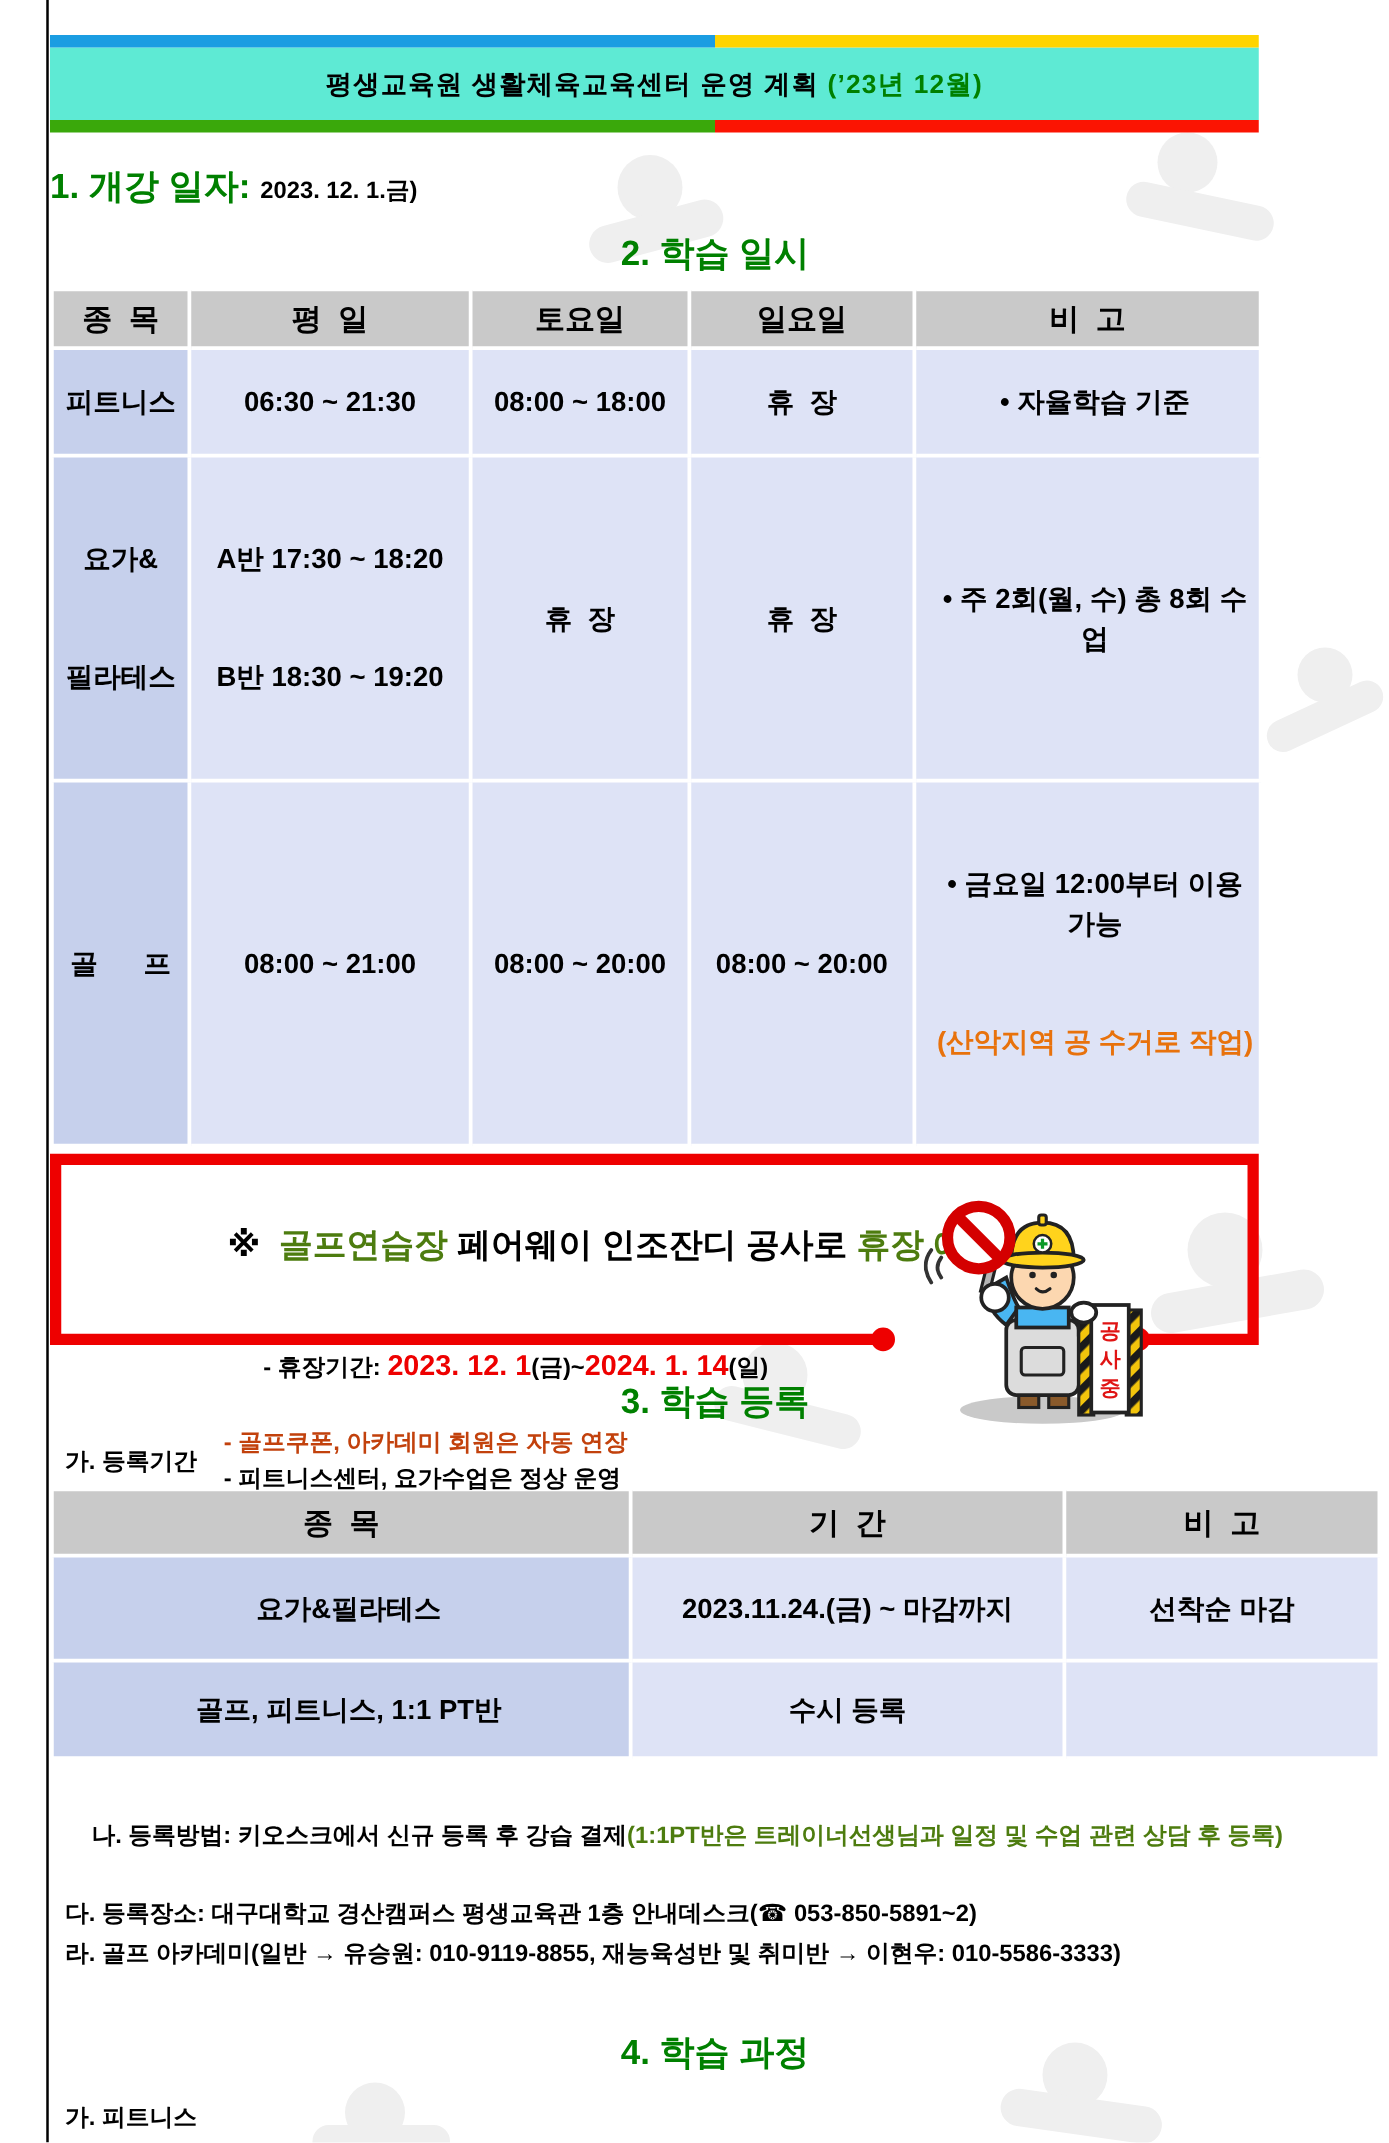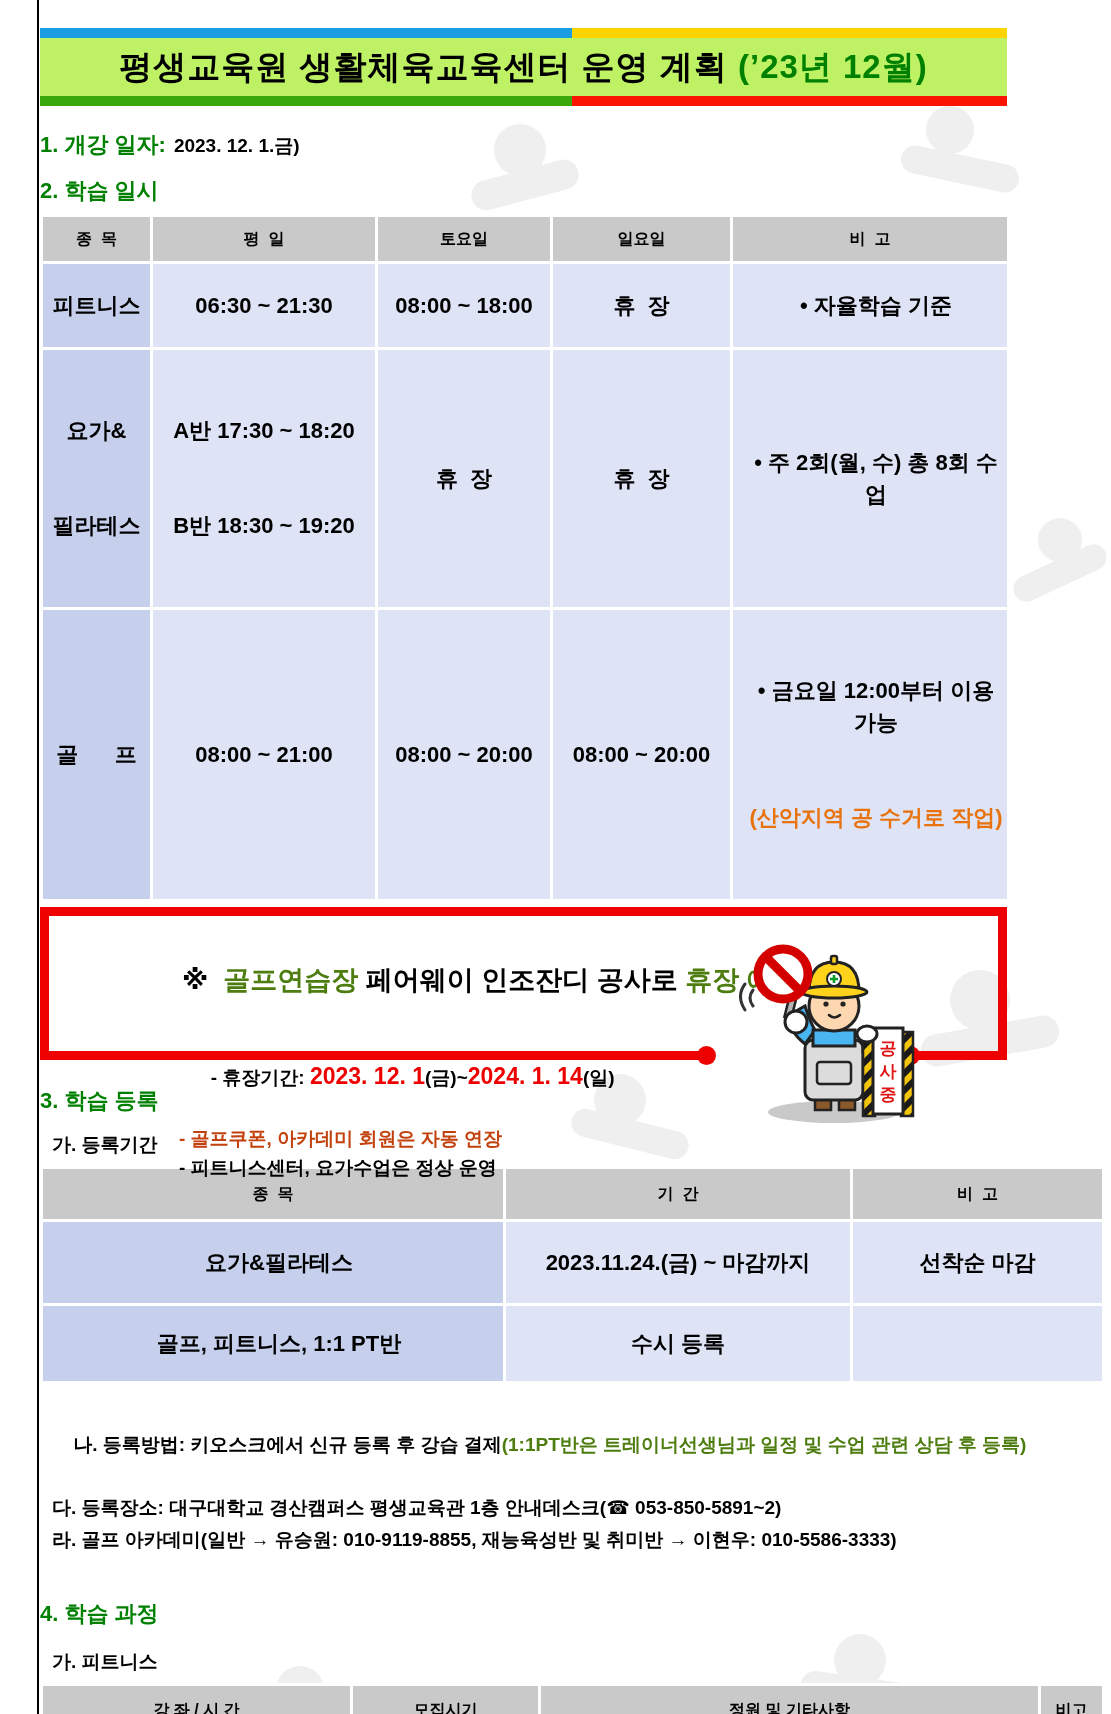--- a/index.html
+++ b/index.html
@@ -11,39 +11,39 @@
   .watermark { position:absolute; left:0; top:0; z-index:0; }
   .vline { position:absolute; left:37px; top:0; width:2px; height:1714px; background:#000; z-index:2; }
   .wrap { position:absolute; left:40px; top:28px; width:1064px; z-index:3; }
 
   
   .banner { width:967px; }
   .stripe { height:10px; display:flex; }
   .seg-a { width:55%; }
   .seg-b { flex:1; }
   .title-area {
-    background:#bef264; height:58px; display:flex; align-items:center; justify-content:center;
-    font-size:33px; font-weight:800; letter-spacing:1px; white-space:pre;
+    background:#5eead4; height:58px; display:flex; align-items:center; justify-content:center;
+    font-size:21px; font-weight:800; letter-spacing:1px; white-space:pre;
   }
 
   
-  .h-green { color:#008000; font-size:22px; font-weight:800; white-space:pre; }
+  .h-green { color:#008000; font-size:28px; font-weight:800; white-space:pre;text-align:center; }
   .sub-h { font-size:19px; font-weight:700; margin-left:12px; white-space:pre; }
   .body-line { font-size:19px; font-weight:700; margin-left:12px; line-height:1.65; white-space:pre; }
   .red-t { color:#4d7c0f; }
   .blue-t { color:#c2410c; }
   .orange-t { color:#e8720c; }
 
   .s1row { margin-top:24px; display:flex; align-items:baseline; }
   .s1val { font-size:19px; font-weight:700; margin-left:8px; white-space:pre; }
 
   
   table { border-collapse:collapse; table-layout:fixed; margin-top:8px; }
   th, td { border:3px solid #ffffff; white-space:pre-wrap; }
-  th { background:#c9c9c9; font-size:16px; font-weight:700; text-align:center; }
+  th { background:#c9c9c9; font-size:24px; font-weight:700; text-align:center; }
   td { font-size:22px; font-weight:700; text-align:center; vertical-align:middle; line-height:1.45; }
   td.dark { background:#c6d0ec; }
   td.light { background:#dee3f6; }
   td.left { text-align:center; padding-left:13px; }
 
   .t-schedule { width:967px; }
   .t-schedule th { height:42px; }
   .t-reg { width:1062px; }
   .t-reg th { height:48px; }
   .t-fit { width:1062px; }

